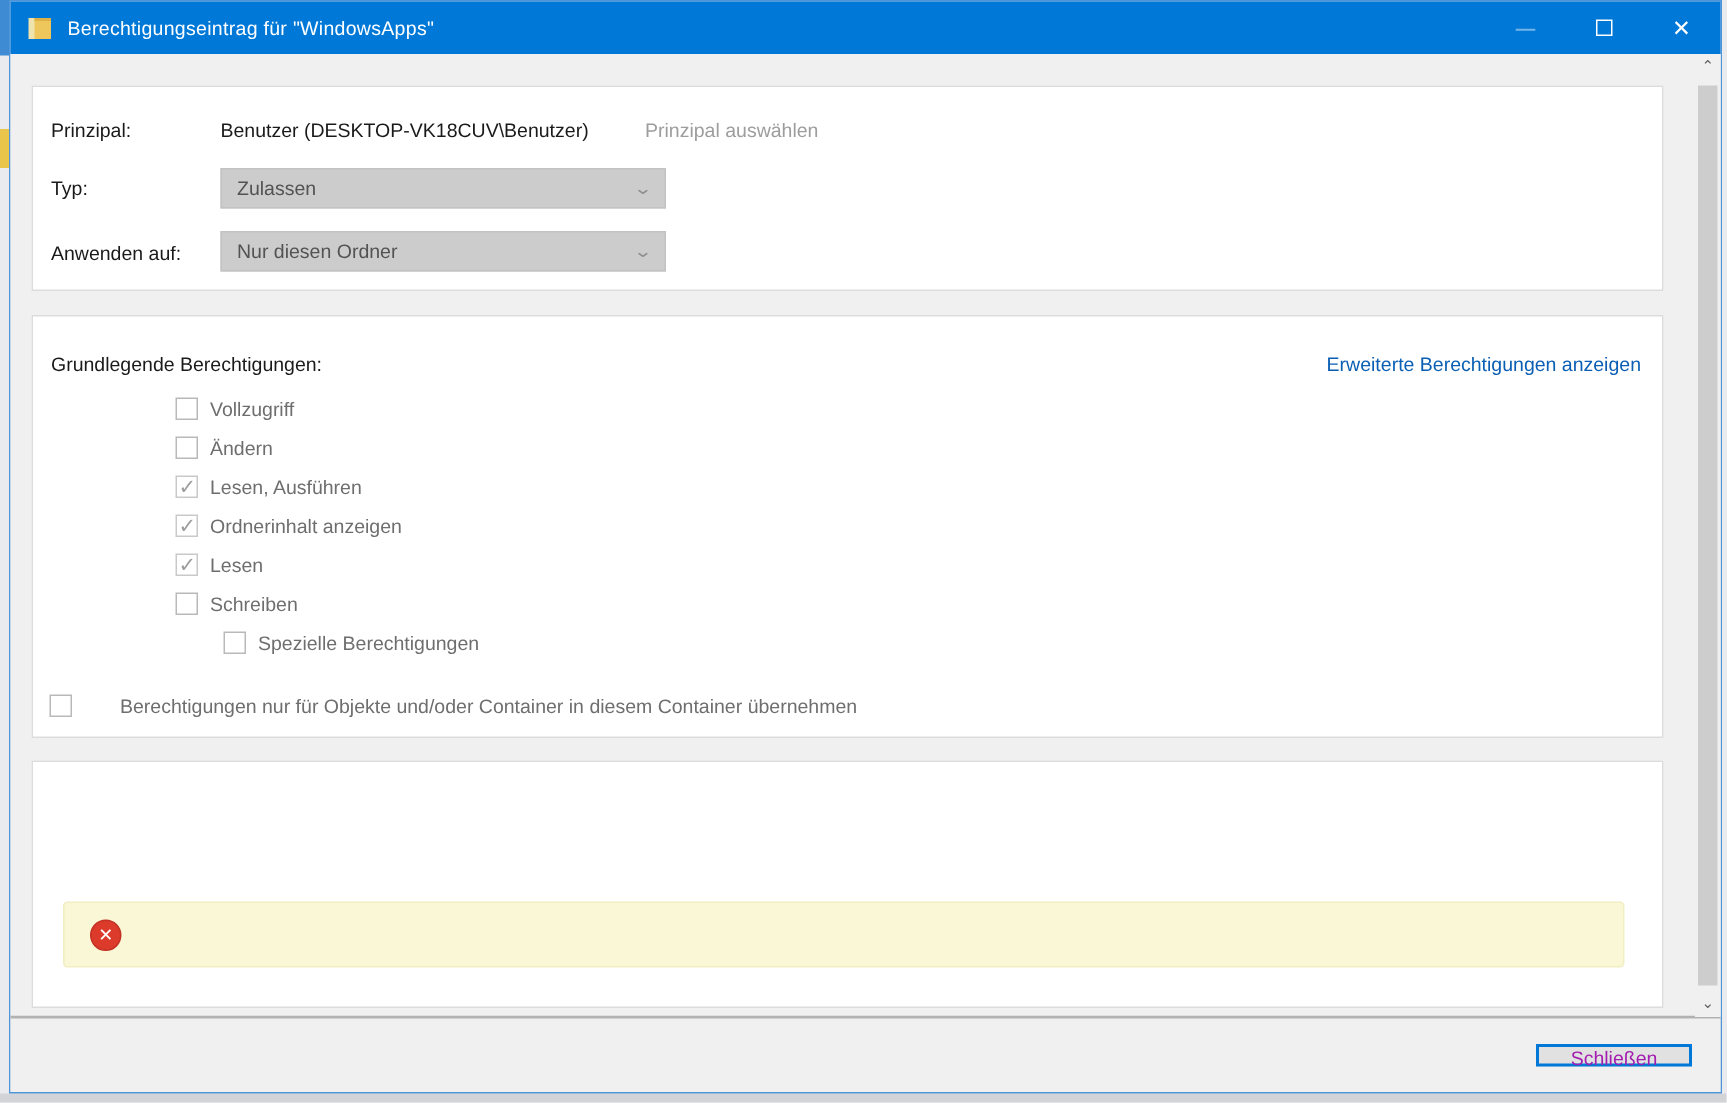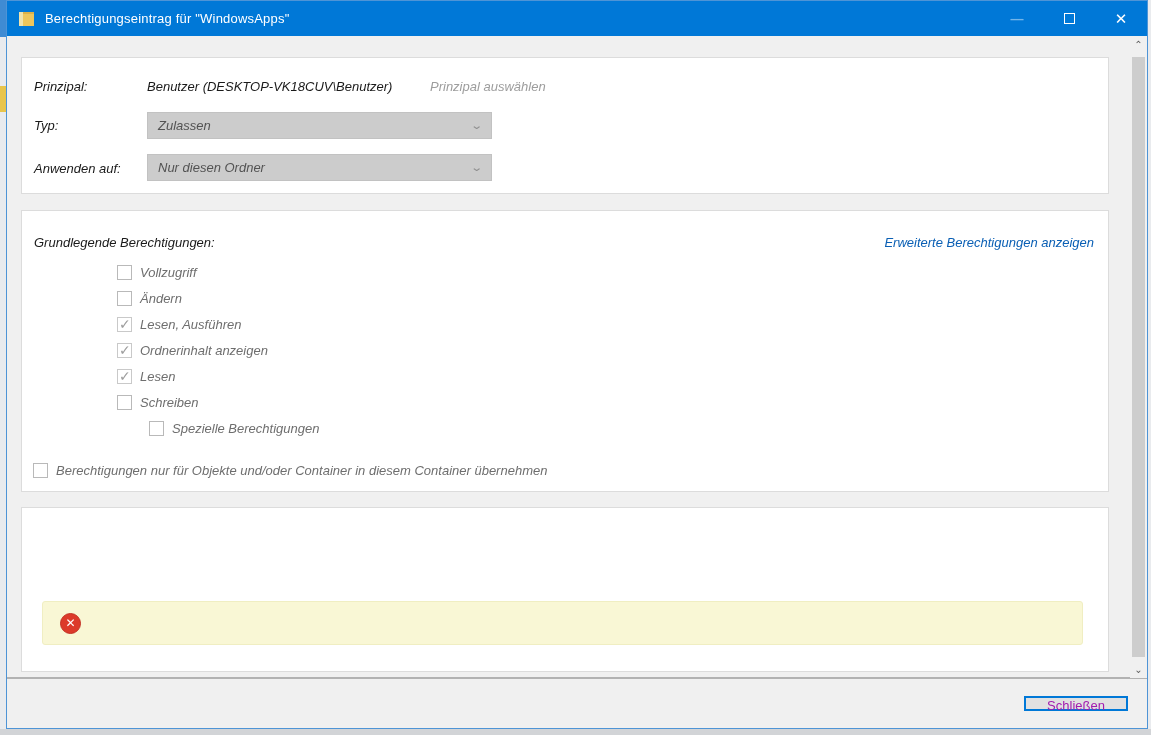--- a/index.html
+++ b/index.html
@@ -29,30 +29,30 @@
   .titlebar .title { font-size:13px; letter-spacing:.2px; }
   .caption-buttons { margin-left:auto; display:flex; height:100%; align-items:stretch; }
   .caption-btn { width:52px; display:flex; align-items:center; justify-content:center; color:#fff; }
   .caption-btn.minimize { color:rgba(255,255,255,.45); font-weight:bold; }
   .maxglyph { width:11px; height:11px; border:1px solid #fff; display:inline-block; }
   .caption-btn.close { font-size:15px; }
 
   .content { position:relative; flex:1 1 auto; background:#f0f0f0; }
 
   
-  .groupbox { position:absolute; left:14px; width:1088px; background:#fff; border:1px solid #dcdcdc;font-style:italic; }
+  .groupbox { position:absolute; left:14px; width:1088px; background:#fff; border:1px solid #dcdcdc; }
   .box-principal { top:21px;  height:137px; }
   .box-perms     { top:174px; height:282px; }
   .box-cond      { top:471px; height:165px; }
 
   .row-label { position:absolute; left:12px; color:#1a1a1a; }
   .value-text { position:absolute; color:#1a1a1a; }
   .link-disabled { position:absolute; color:#9d9d9d; }
   .dropdown {
-    position:absolute; left:125px; width:345px; height:27px;
+    position:absolute; left:125px; width:297px; height:27px;
     background:#cccccc; border:1px solid #c2c2c2; color:#535353;
     display:flex; align-items:center; padding:0 10px;
   }
   .dropdown .chev { margin-left:auto; color:#8f8f8f; font-size:11px; transform:scaleX(1.4); }
 
   .section-heading { position:absolute; left:12px; top:24px; color:#1a1a1a; }
   .link-blue { position:absolute; right:14px; top:24px; color:#0a5fb4; cursor:pointer; }
 
   .chk-row { position:absolute; left:95px; display:flex; align-items:center; height:18px; }
   .chk-row.apply-row { left:11px; }
@@ -172,21 +172,21 @@
       </div>
       <div class="chk-row" style="top:182px;">
         <span class="chk"></span>
         <span class="chk-label">Schreiben</span>
       </div>
       <div class="chk-row" style="top:208px;padding-left:32px;">
         <span class="chk"></span>
         <span class="chk-label">Spezielle Berechtigungen</span>
       </div>
 
-      <div class="chk-row apply-row" style="top:250px;">
+      <div class="chk-row apply-row" style="top:250px;gap:24px;">
         <span class="chk"></span>
         <span class="chk-label">Berechtigungen nur für Objekte und/oder Container in diesem Container übernehmen</span>
       </div>
     </div>
 
     <div class="groupbox box-cond">
       <div class="warnbox">
         <span class="err-icon">✕</span>
       </div>
     </div>

